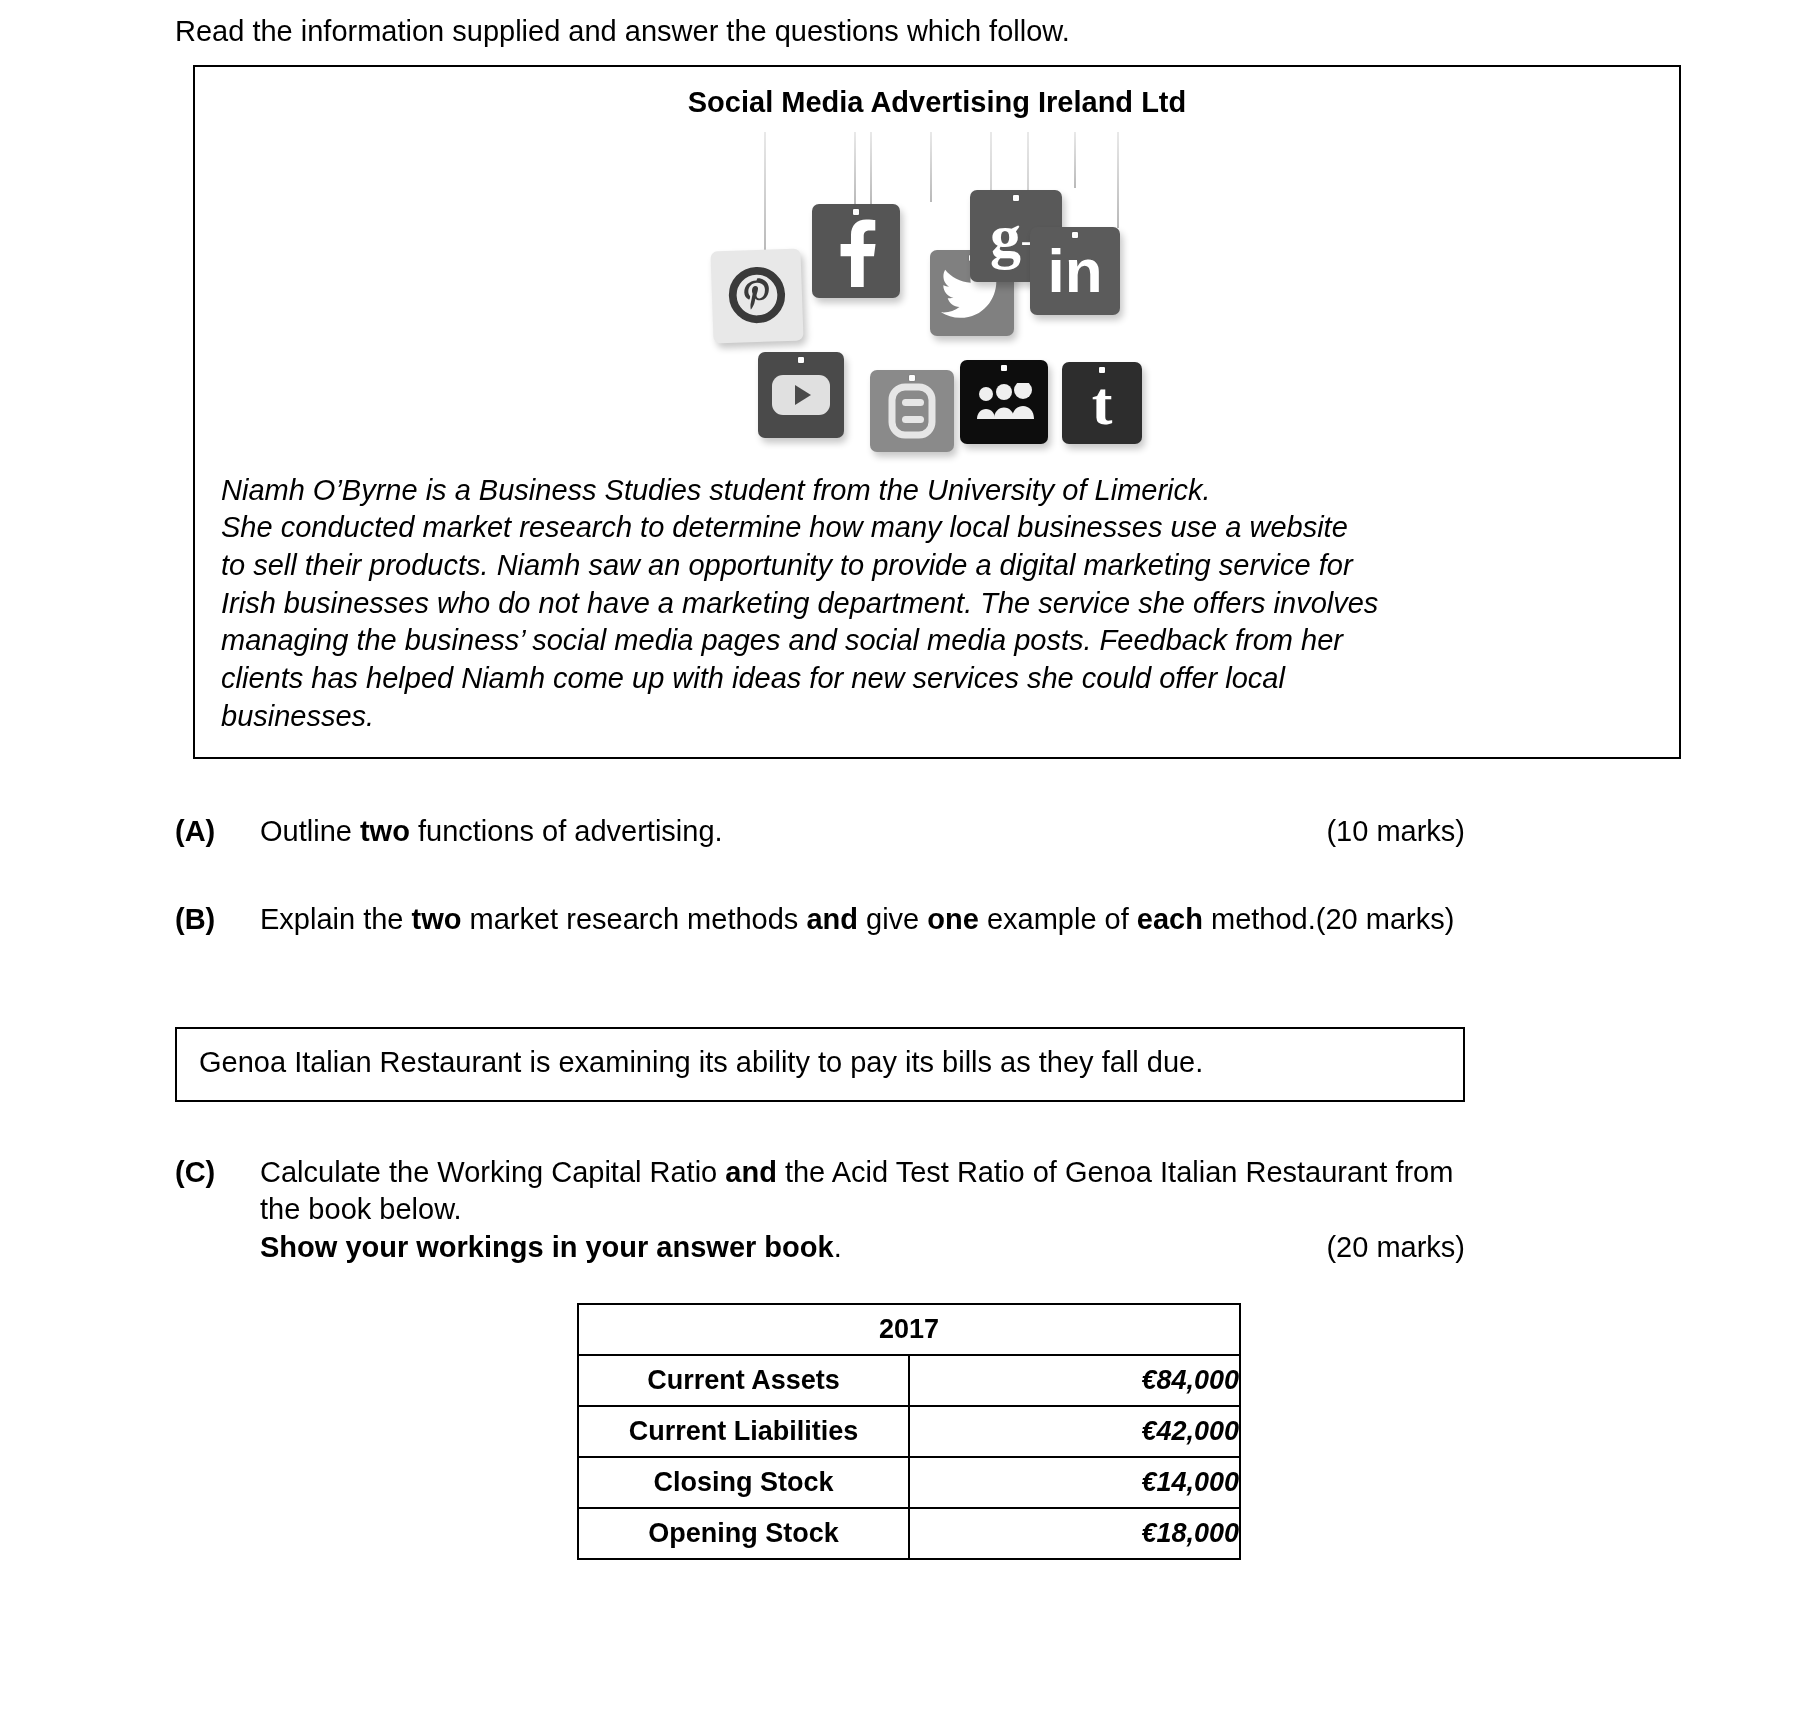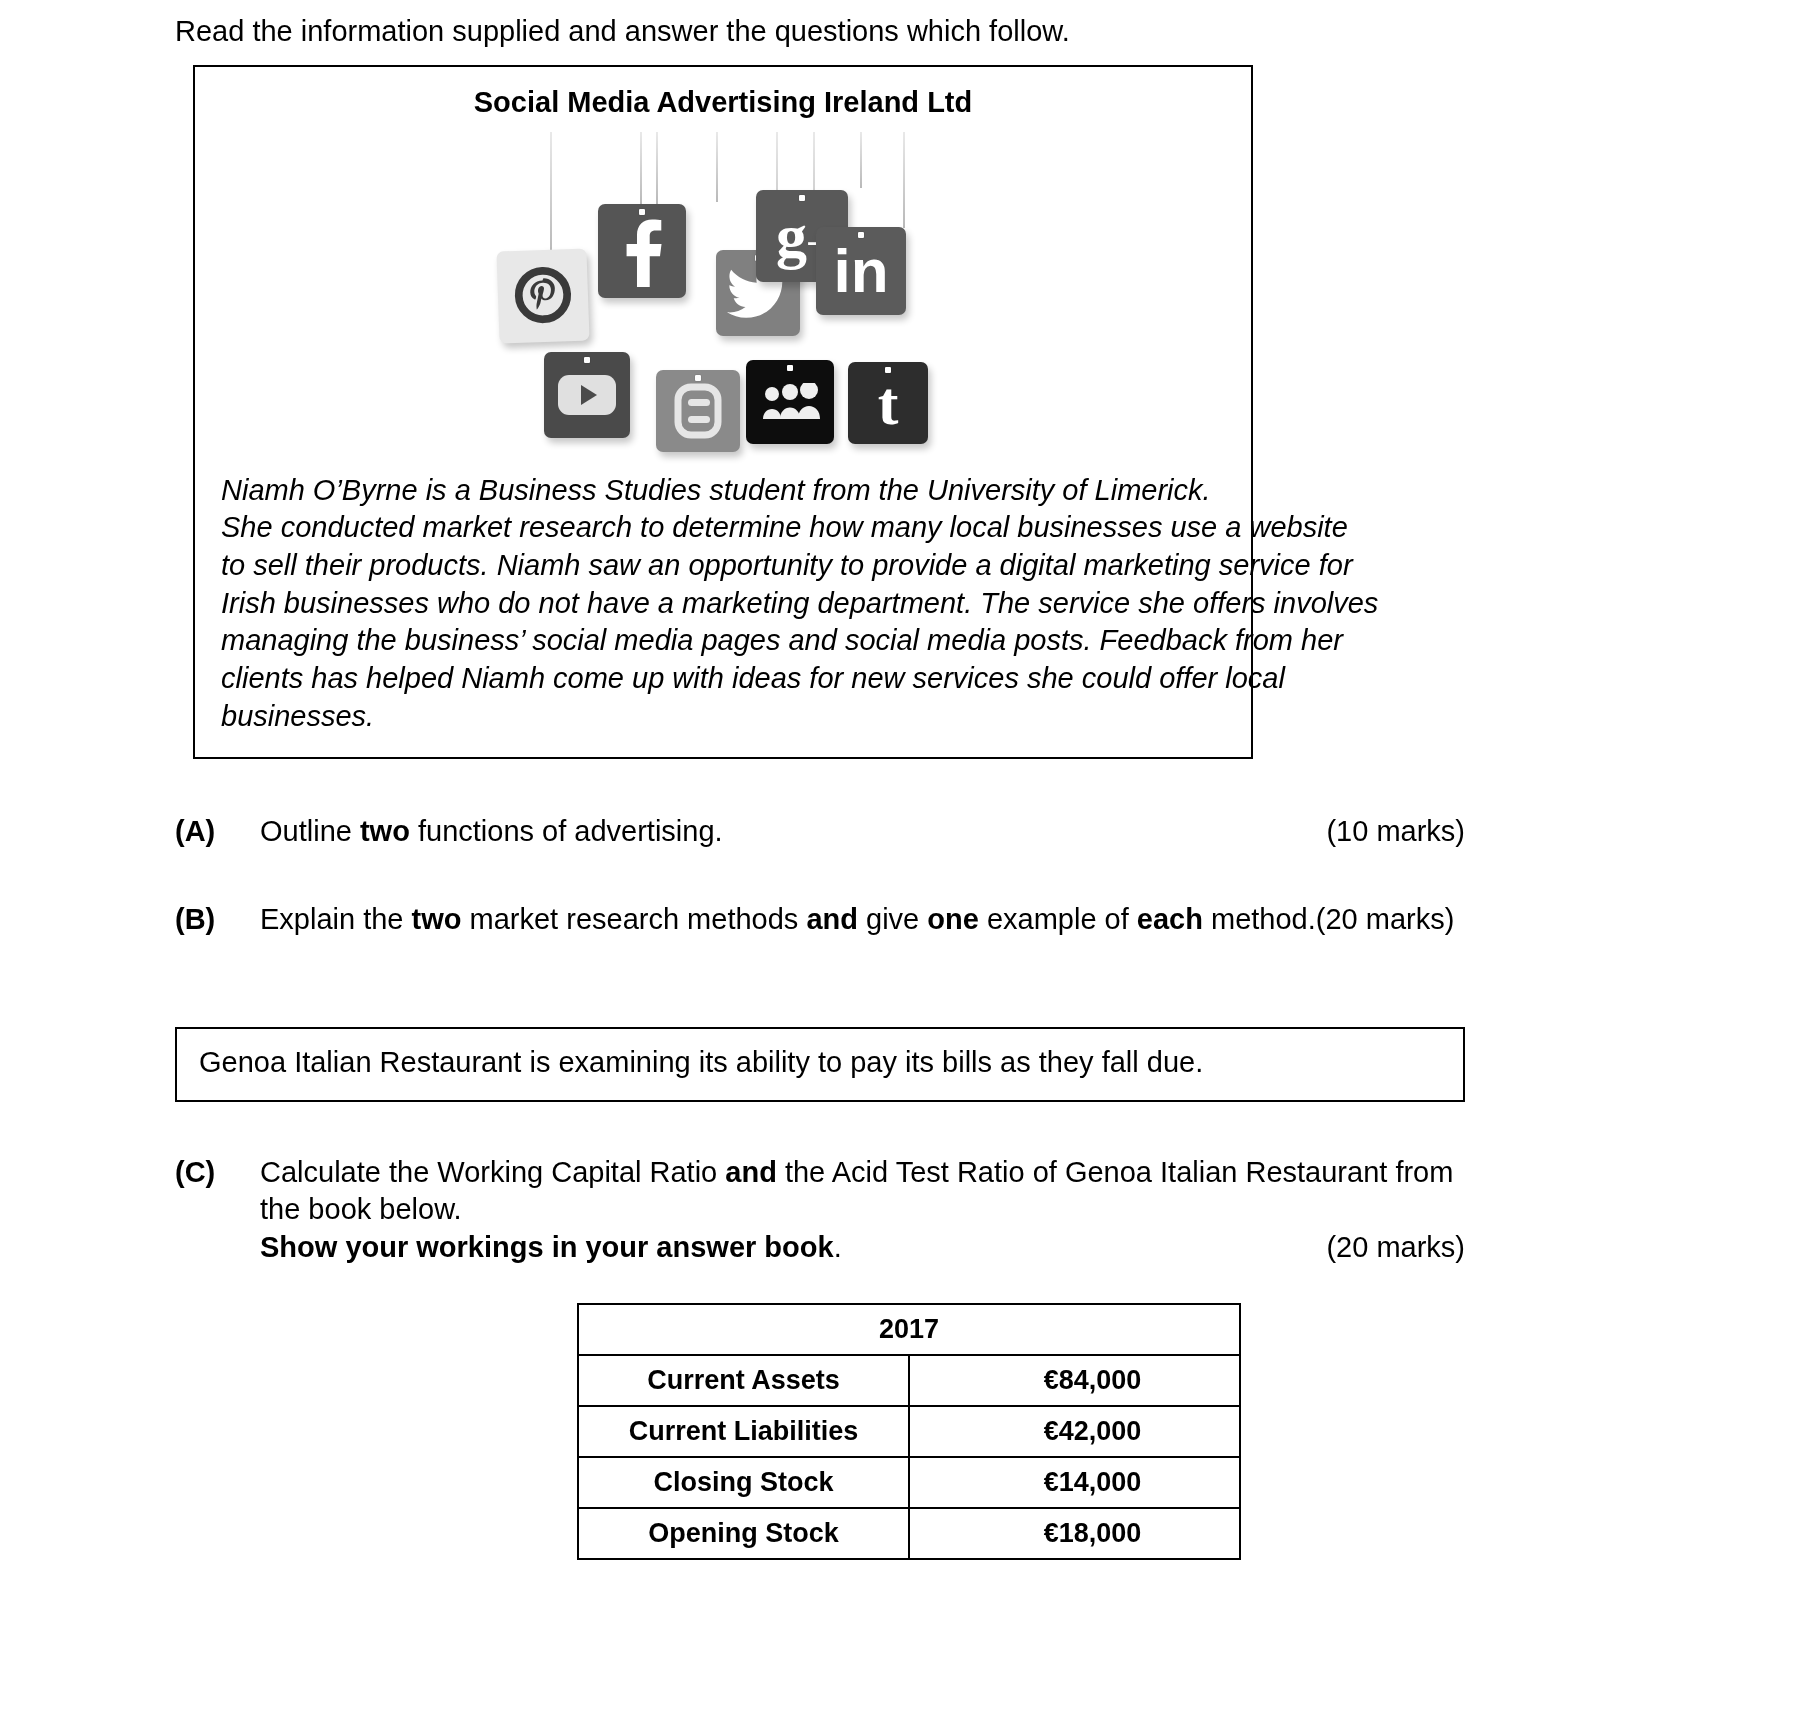--- a/index.html
+++ b/index.html
@@ -34,21 +34,21 @@
   }
   .q-instruction {
     font-size: 29px;
     margin: 14px 0 0 175px;
     line-height: 1.2;
   }
 
   
   .info-box {
     margin: 16px 0 0 193px;
-    width: 1060px;
+    width: 1488px;
     border: 2px solid #000;
     box-sizing: border-box;
     padding: 18px 0 22px 0;
     background: #fff;
   }
   .info-box-title {
     text-align: center;
     font-weight: bold;
     font-size: 29px;
     line-height: 1.2;
@@ -158,23 +158,24 @@
     height: 30px;
   }
   .data-table th.year-cell {
     text-align: center;
   }
   .data-table td.label-cell {
     text-align: center;
     width: 408px;
   }
   .data-table td.value-cell {
-    text-align: center;
+    text-align: right;
     padding-left: 36px;
     width: 344px;
+    font-style: italic;
   }
   b { font-weight: bold; }
 </style>
 </head>
 <body>
 
 <div class="page">
 
   <div class="q-instruction">Read the information supplied and answer the questions which follow.</div>
 

